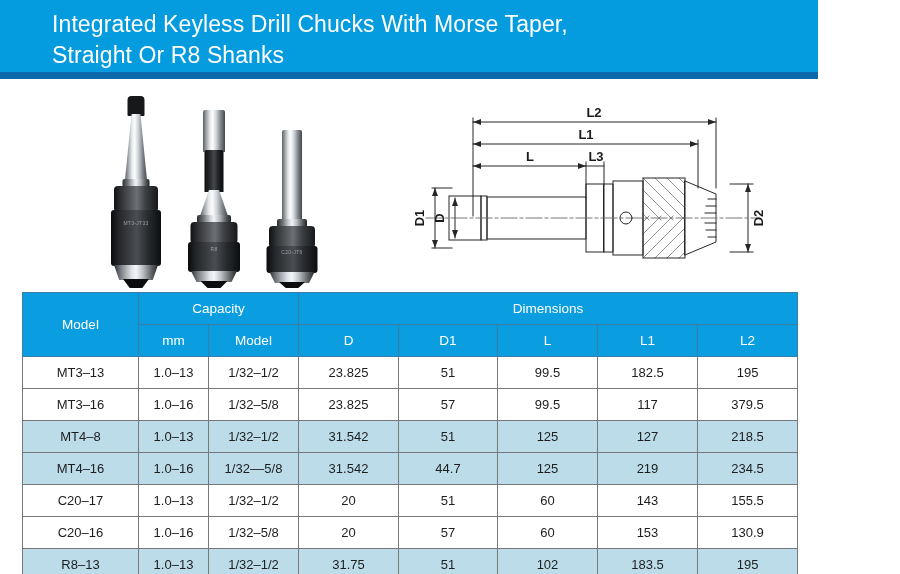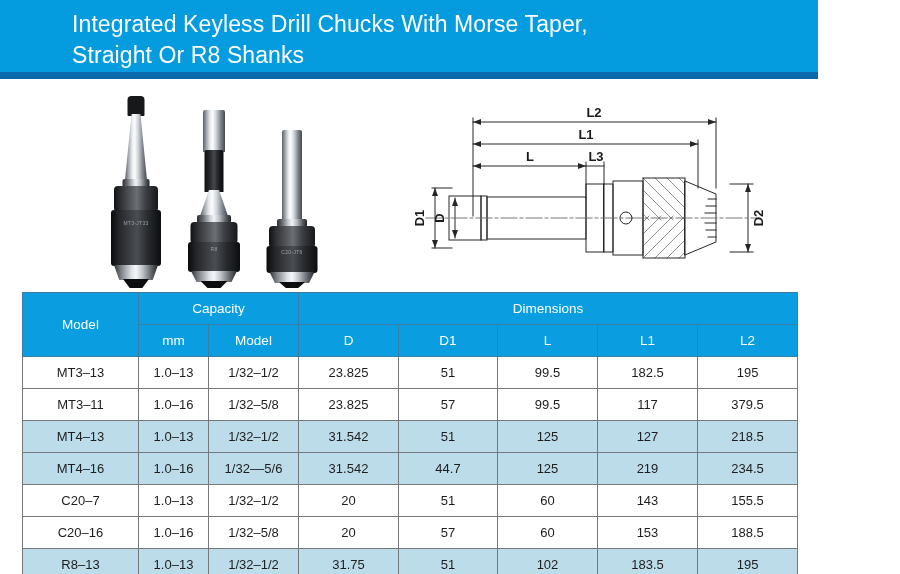--- a/index.html
+++ b/index.html
@@ -29,21 +29,20 @@
   #header-title {
     position: absolute;
     left: 52px; top: 9px;
     width: 740px;
     color: #ffffff;
     font-size: 23px;
     line-height: 31px;
     font-weight: 400;
     letter-spacing: 0.1px;
     white-space: pre-line;
-    margin-left: 20px;
   }
 
   
   #product-photo {
     position: absolute;
     left: 88px; top: 88px;
     width: 240px; height: 200px;
   }
   .chuck { position: absolute; bottom: 0; }
 
@@ -338,68 +337,68 @@
           <td>MT3–13</td>
           <td>1.0–13</td>
           <td>1/32–1/2</td>
           <td>23.825</td>
           <td>51</td>
           <td>99.5</td>
           <td>182.5</td>
           <td>195</td>
         </tr>
         <tr class="row-plain">
-          <td>MT3–11</td>
+          <td>MT3–16</td>
           <td>1.0–16</td>
           <td>1/32–5/8</td>
           <td>23.825</td>
           <td>57</td>
           <td>99.5</td>
           <td>117</td>
           <td>379.5</td>
         </tr>
         <tr class="row-shaded">
-          <td>MT4–13</td>
+          <td>MT4–8</td>
           <td>1.0–13</td>
           <td>1/32–1/2</td>
           <td>31.542</td>
           <td>51</td>
           <td>125</td>
           <td>127</td>
           <td>218.5</td>
         </tr>
         <tr class="row-shaded">
           <td>MT4–16</td>
           <td>1.0–16</td>
-          <td>1/32––5/6</td>
+          <td>1/32––5/8</td>
           <td>31.542</td>
           <td>44.7</td>
           <td>125</td>
           <td>219</td>
           <td>234.5</td>
         </tr>
         <tr class="row-plain">
-          <td>C20–7</td>
+          <td>C20–17</td>
           <td>1.0–13</td>
           <td>1/32–1/2</td>
           <td>20</td>
           <td>51</td>
           <td>60</td>
           <td>143</td>
           <td>155.5</td>
         </tr>
         <tr class="row-plain">
           <td>C20–16</td>
           <td>1.0–16</td>
           <td>1/32–5/8</td>
           <td>20</td>
           <td>57</td>
           <td>60</td>
           <td>153</td>
-          <td>188.5</td>
+          <td>130.9</td>
         </tr>
         <tr class="row-shaded">
           <td>R8–13</td>
           <td>1.0–13</td>
           <td>1/32–1/2</td>
           <td>31.75</td>
           <td>51</td>
           <td>102</td>
           <td>183.5</td>
           <td>195</td>

